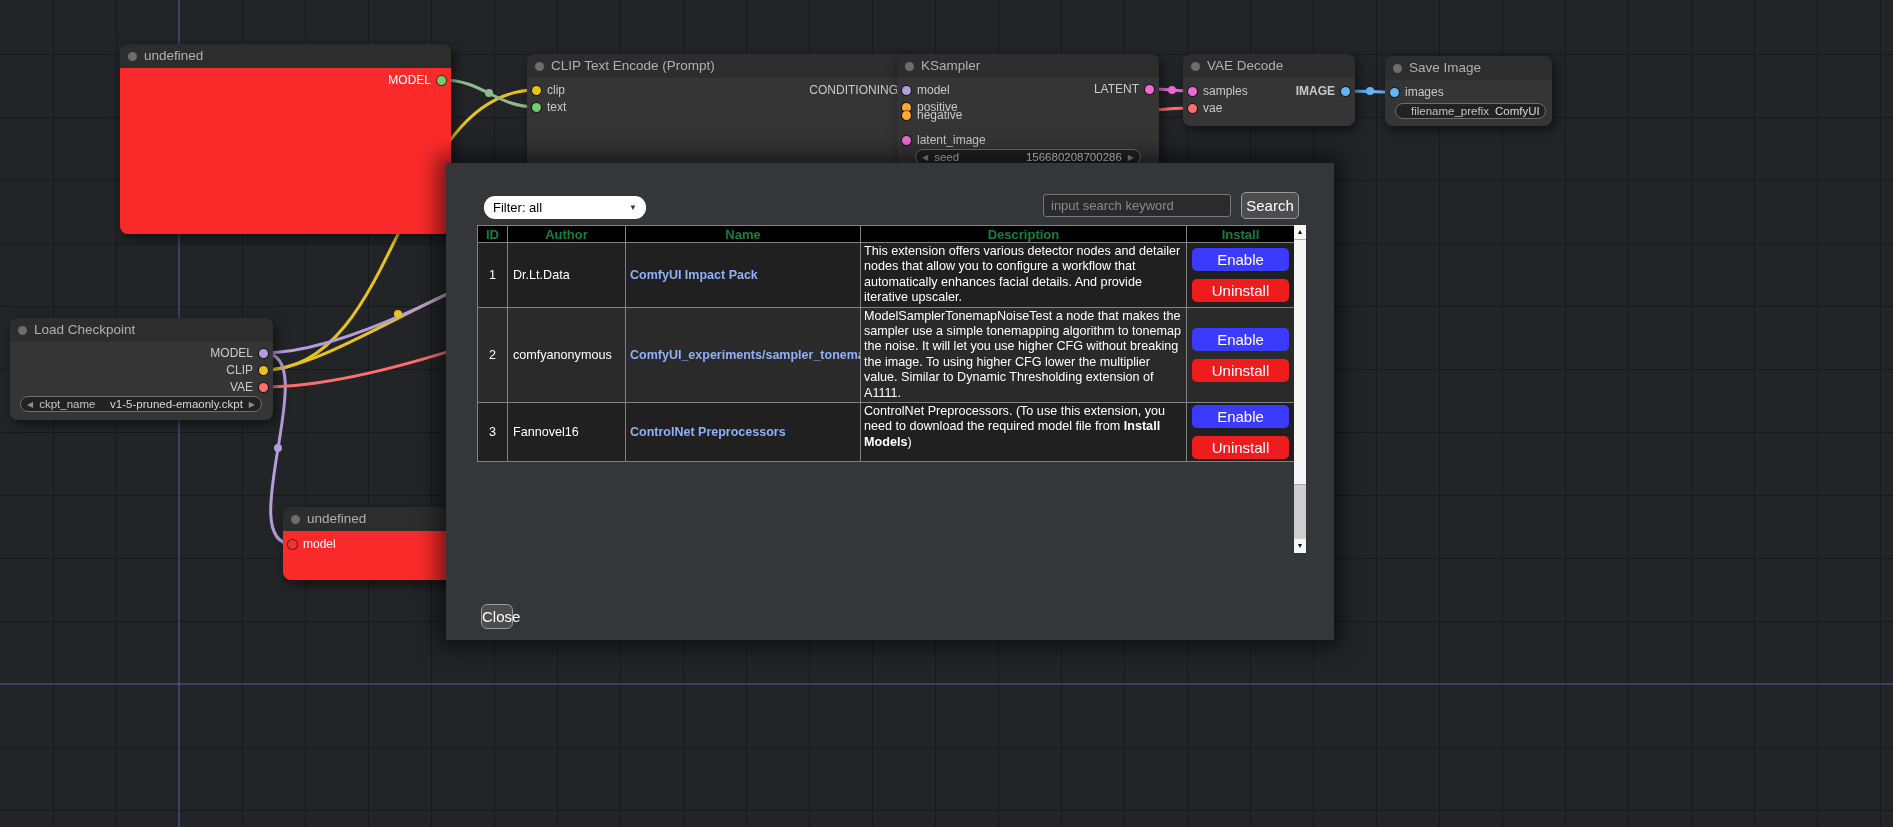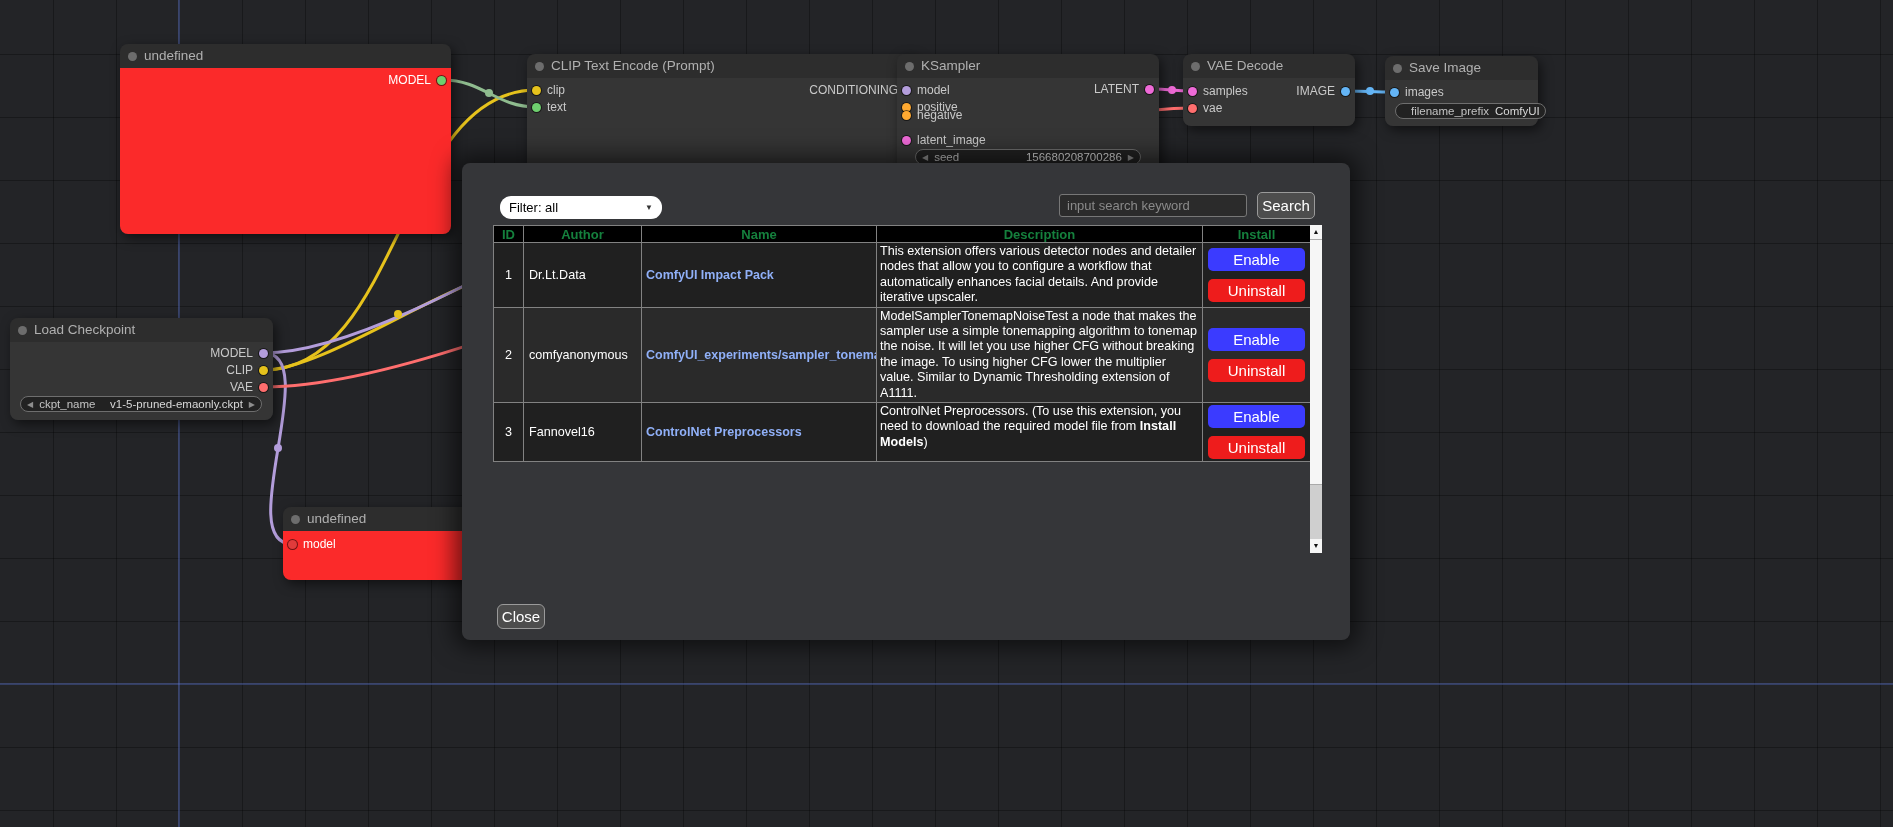--- a/index.html
+++ b/index.html
@@ -57,22 +57,22 @@
             display:flex; align-items:center; padding:0 6px;
             font-size:11.5px; color:#c3c3c3; white-space:nowrap; }
   .widget .warrow { color:#8d8d8d; font-size:8px; flex:0 0 auto; }
   .widget .wlabel { margin:0 6px; }
   .widget .wvalue { margin-left:auto; margin-right:6px; color:#d8d8d8; }
   .widget.noarrows .wlabel { margin-left:9px; }
   .widget.noarrows .wvalue { margin-right:2px; }
 
   
   #manager-dialog {
-    position:absolute; left:462px; top:163px; width:888px; height:477px;
-    background:#353639; border-radius:8px; z-index:5;
+    position:absolute; left:446px; top:163px; width:888px; height:477px;
+    background:#353639; border-radius:1px; z-index:5;
     box-shadow: 0 0 22px 8px rgba(0,0,0,0.55);
     color:#fff;
   }
   #filter-select {
     position:absolute; left:38px; top:33px; width:162px; height:23px;
     background:#ffffff; color:#000; border-radius:11px;
     display:flex; align-items:center; padding:0 9px;
     font-size:13px; cursor:pointer;
   }
   #filter-select .caret { margin-left:auto; font-size:8px; color:#333; }
@@ -116,21 +116,21 @@
   #scrollbar { position:absolute; left:817px; top:0; width:12px; height:328px;
                background:#cfcfcf; }
   .sb-arrow { position:absolute; left:0; width:12px; height:14px; background:#f6f6f6;
               color:#111; font-size:7px; text-align:center; line-height:14px; cursor:pointer; }
   #sb-up { top:0; }
   #sb-down { bottom:0; }
   #sb-thumb { position:absolute; left:0; top:14px; width:12px; height:246px;
               background:#f6f6f6; border-top:1px solid #aaa; border-bottom:1px solid #aaa; cursor:pointer; }
 
   #close-button {
-    position:absolute; left:35px; top:441px; width:48px; height:25px;
+    position:absolute; left:35px; top:441px; width:32px; height:25px;
     background:#4d4d4d; border:1px solid #9a9a9a; border-radius:6px;
     color:#fff; font-size:15px; cursor:pointer;
     font-family:"Liberation Sans", sans-serif;
   }
 </style>
 </head>
 <body>
 
 <div id="canvas">
 
@@ -234,28 +234,28 @@
     </div>
     <div class="node-body" style="height:48px;">
       <div class="slot in" style="top:8px;">
         <span class="dot c-latent"></span>
         <span>samples</span>
       </div>
       <div class="slot in" style="top:25px;">
         <span class="dot c-vae"></span>
         <span>vae</span>
       </div>
-      <div class="slot out" style="top:8px;">
+      <div class="slot out" style="top:8px;font-weight:bold;">
         <span>IMAGE</span>
         <span class="dot c-image"></span>
       </div>
     </div>
   </div>
 
-  <div class="node" style="left:1385px; top:56px; width:153px;">
+  <div class="node" style="left:1385px; top:56px; width:167px;">
     <div class="node-title">
       <span class="title-dot"></span>
       <span>Save Image</span>
     </div>
     <div class="node-body" style="height:46px;">
       <div class="slot in" style="top:7px;">
         <span class="dot c-image"></span>
         <span>images</span>
       </div>
       <div class="widget noarrows" style="left:10px; top:23px; width:151px;">

